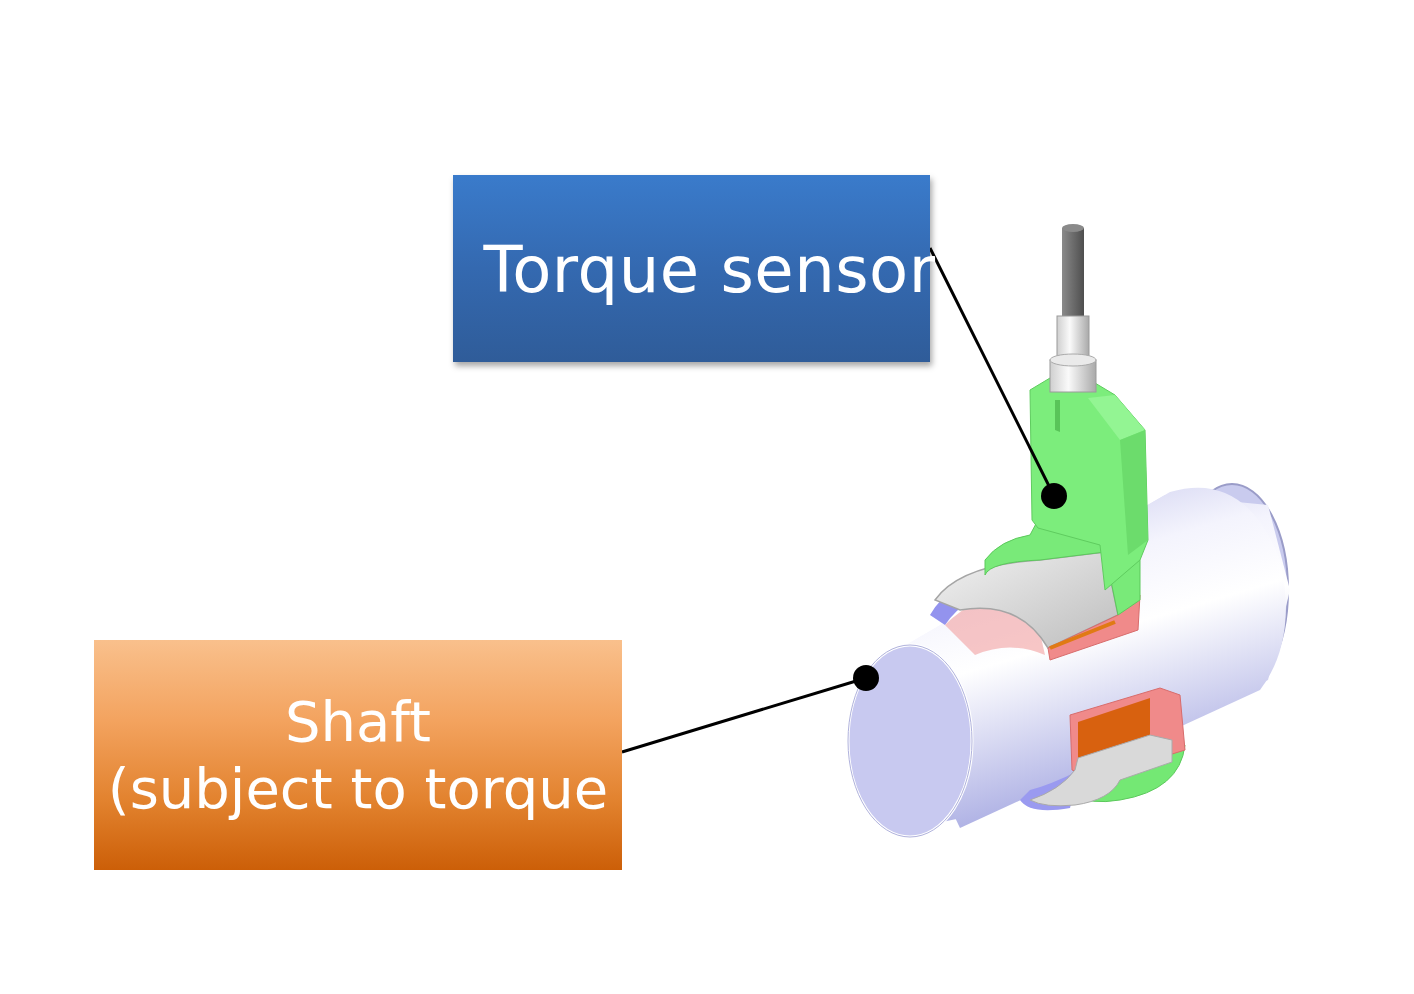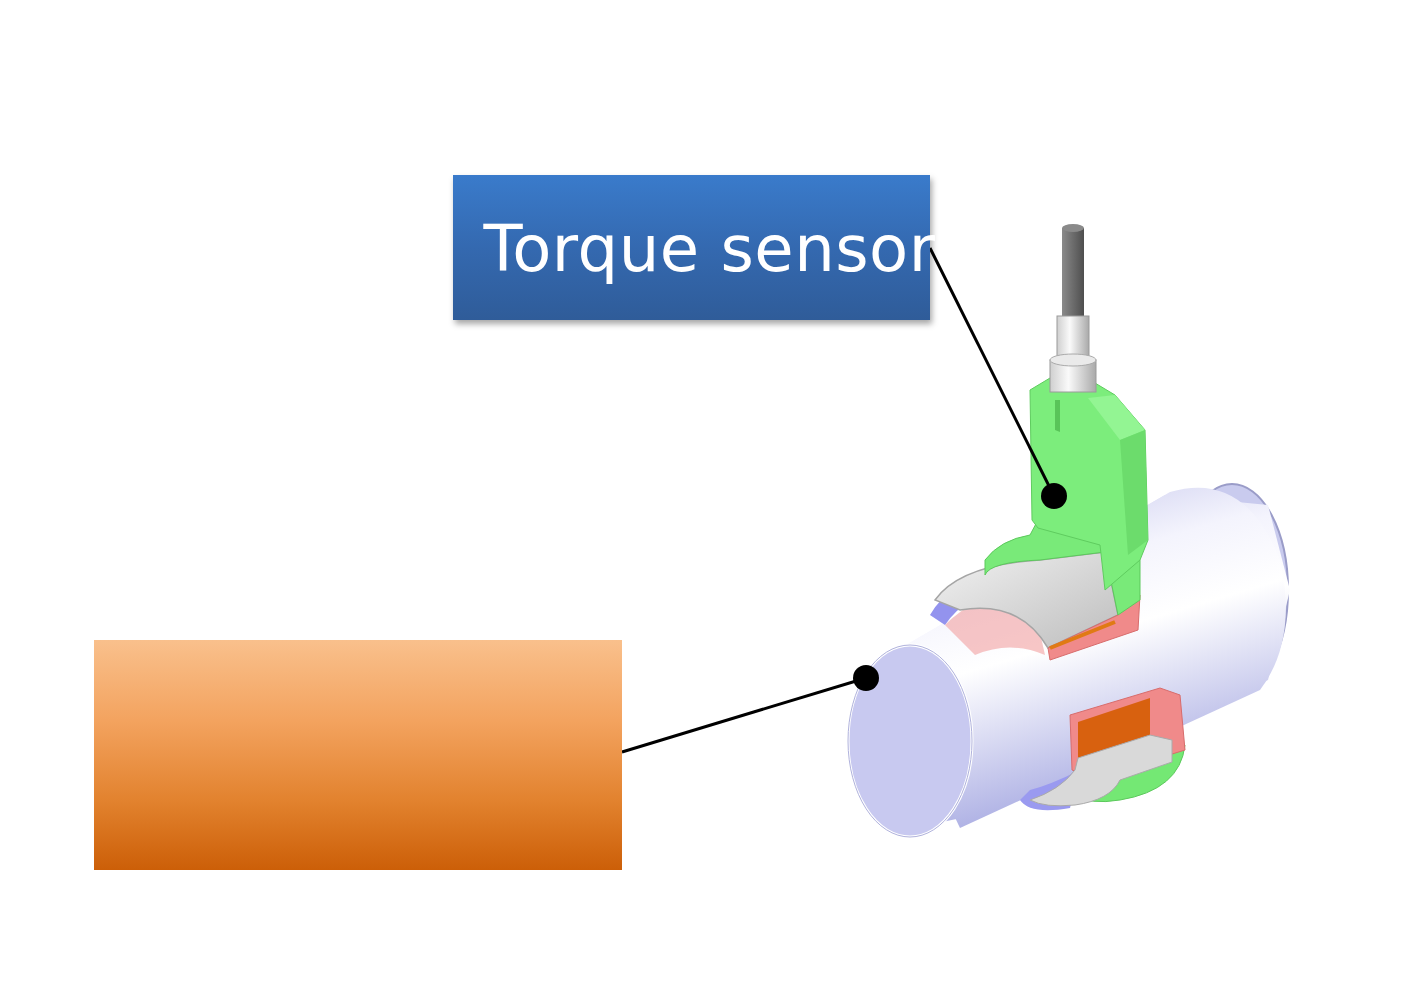--- a/index.html
+++ b/index.html
@@ -1,21 +1,21 @@
 <!DOCTYPE html>
 <html><head>
 <meta charset="utf-8">
 <style>
   html, body { margin: 0; padding: 0; background: #ffffff; }
   body { width: 1414px; height: 994px; position: relative; overflow: hidden;
          font-family: "DejaVu Sans", "Liberation Sans", sans-serif; }
   #canvas { position: absolute; left: 0; top: 0; width: 1414px; height: 994px; }
   .label-box { position: absolute; display: flex; align-items: center; justify-content: center;
                text-align: center; color: #ffffff; box-sizing: border-box; }
-  #sensor-label { left: 453px; top: 175px; width: 477px; height: 145px;
+  #sensor-label { left: 453px; top: 175px; width: 477px; height: 187px;
                   background: linear-gradient(to bottom, #3a7bcb 0%, #3469b0 50%, #2f5c99 100%);
                   box-shadow: 2px 4px 6px rgba(0,0,0,0.35);
                   font-size: 64px; letter-spacing: 0.5px; padding-top: 2px; padding-left: 36px; }
   #shaft-label { left: 94px; top: 640px; width: 528px; height: 230px;
                  background: linear-gradient(to bottom, #f9c08c 0%, #f3a35f 35%, #e2822e 70%, #cc5f08 100%);
                  font-size: 56px; line-height: 67px; flex-direction: column; }
   .line { display: block; white-space: nowrap; }
 </style>
 </head>
 <body>
@@ -90,13 +90,15 @@
   <circle cx="1054" cy="496" r="13" fill="#000"></circle>
   <line x1="622" y1="752" x2="866" y2="678" stroke="#000" stroke-width="3"></line>
   <circle cx="866" cy="678" r="13" fill="#000"></circle>
 </svg>
 
 <div id="sensor-label" class="label-box">
   <span class="line">Torque sensor</span>
 </div>
 
 <div id="shaft-label" class="label-box">
+  <span class="line">Shaft</span>
+  <span class="line">(subject to torque</span>
 </div>
 
 </body></html>

